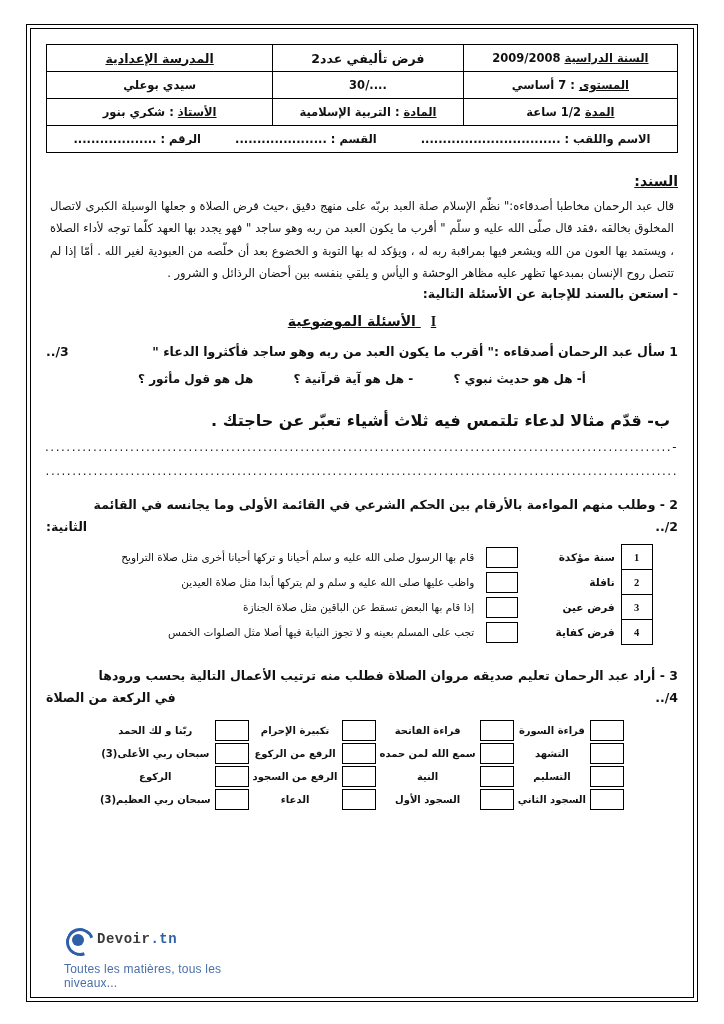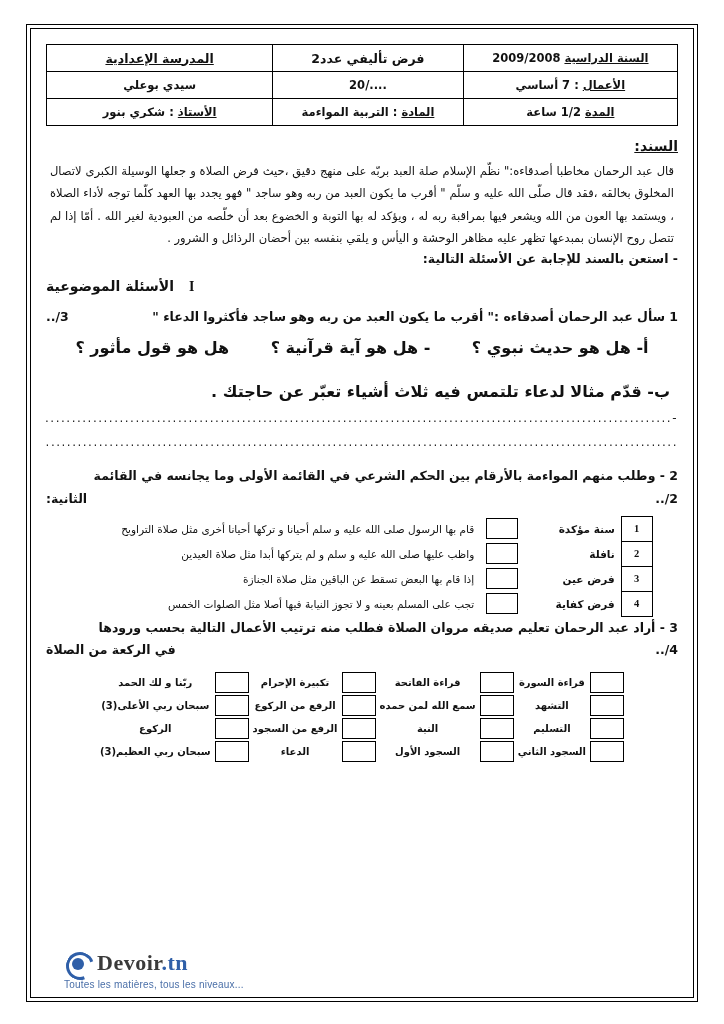--- a/index.html
+++ b/index.html
@@ -55,21 +55,21 @@
   .row-name td{
     text-align:right;
     font-weight:normal;
     font-size:11.5px;
     padding:4px 8px;
     height:18px;
   }
   .dots{letter-spacing:1px;}
   
   .sanad-title{
-    margin-top:12px;
+    margin-top:20px;
     font-size:14px;
     font-weight:bold;
     text-decoration:underline;
     text-align:right;
   }
   .sanad-body{
     margin-top:6px;
     font-size:11.5px;
     line-height:1.95;
     text-align:justify;
@@ -78,38 +78,39 @@
   .instr{
     margin-top:1px;
     font-size:12.5px;
     font-weight:bold;
     text-align:right;
   }
   .sec-title{
     margin-top:12px;
     font-size:14px;
     font-weight:bold;
-    text-align:left;
+    text-align:center;
+    text-decoration:underline;
   }
   .sec-title .numeral{
     font-family:"Liberation Serif","DejaVu Serif",serif;
     font-weight:bold;
     margin-left:10px;
   }
   .q-line{
     margin-top:12px;
     font-size:12.5px;
     font-weight:bold;
     text-align:right;
     line-height:1.6;
   }
   .q-marks{float:left;font-weight:bold;font-size:12.5px;}
   .sub-line{
     margin-top:8px;
-    font-size:16px;
+    font-size:12px;
     font-weight:bold;
     text-align:center;
     line-height:1.6;
   }
   .sub-line span{display:inline-block;margin:0 18px;}
   .prompt-b{
     margin-top:22px;
     font-size:16px;
     font-weight:bold;
     text-align:right;
@@ -171,20 +172,21 @@
     width:30px;height:19px;
     border:1px solid #000;
     margin:0 auto;
   }
   td.stmt{
     text-align:right;
     padding-right:10px;
   }
   
   .q3{
+    margin-top:20px;
     font-size:12.5px;
     font-weight:bold;
     text-align:right;
     line-height:1.7;
   }
   .q3-second{
     margin-top:4px;
     font-size:12.5px;
     font-weight:bold;
     display:flex;
@@ -239,33 +241,33 @@
     border-radius:50%;
     transform:rotate(25deg);
   }
   .logo-swirl .c2{
     position:absolute;left:8px;top:10px;
     width:12px;height:12px;
     background:#2f5fa8;
     border-radius:50%;
   }
   .logo-text{
-    font-family:Liberation Serif, serif;
-    font-size:22px;
+    font-family:Liberation Mono, monospace;
+    font-size:14px;
     font-weight:bold;
     color:#3a3a3a;
     letter-spacing:0.5px;
     text-align:right;
   }
   .logo-text .tn{color:#2f5fa8;}
   .logo-sub{
     font-family:"Liberation Sans",sans-serif;
-    font-size:10px;
+    font-size:12px;
     color:#4a6fa8;
-    margin-top:1px;
+    margin-top:8px;
     letter-spacing:0.2px;
   }
 </style>
 </head>
 <body>
 
 <div class="page">
   <div class="frame-outer"></div>
   <div class="frame-inner"></div>
 
@@ -280,45 +282,52 @@
         </td>
         <td class="mid-col noborder-bottom">
           <span class="hdr-big">فرض تأليفي  عدد2</span>
         </td>
         <td class="right-col noborder-bottom">
           <span class="hdr-big hdr-u">المدرسة الإعدادية</span>
         </td>
       </tr>
       <tr>
         <td class="left-col">
-          <span class="hdr-u">الأعمال</span>
+          <span class="hdr-u">المستوى</span>
           <span>: </span>
           <span>7 أساسي</span>
         </td>
         <td class="mid-col noborder-bottom">
-          <span>..../20</span>
+          <span>..../30</span>
         </td>
         <td class="right-col noborder-bottom">
           <span>سيدي بوعلي</span>
         </td>
       </tr>
       <tr>
         <td class="left-col">
           <span class="hdr-u">المدة</span>
           <span>1/2 ساعة</span>
         </td>
         <td class="mid-col">
           <span class="hdr-u">المادة</span>
           <span>: </span>
-          <span>التربية المواءمة</span>
+          <span>التربية الإسلامية</span>
         </td>
         <td class="right-col">
           <span class="hdr-u">الأستاذ</span>
           <span>: </span>
           <span>شكري بنور</span>
+        </td>
+      </tr>
+      <tr class="row-name">
+        <td colspan="3">
+          <span class="dots">الاسم واللقب : ................................</span>
+          <span class="dots" style="margin-right:40px">القسم : .....................</span>
+          <span class="dots" style="margin-right:30px">الرقم : ...................</span>
         </td>
       </tr>
     </tbody>
       </table>
 
     <div class="sanad-title">السند:</div>
     <div class="sanad-body">قال عبد الرحمان مخاطبا أصدقاءه:" نظّم الإسلام صلة العبد بربّه على منهج دقيق ،حيث فرض الصلاة و جعلها الوسيلة الكبرى لاتصال المخلوق بخالقه ،فقد قال صلّى الله عليه و سلّم " أقرب ما يكون العبد من ربه وهو ساجد " فهو يجدد بها العهد كلّما توجه لأداء الصلاة ، ويستمد بها العون من الله ويشعر فيها بمراقبة ربه له ، ويؤكد له بها التوبة و الخضوع بعد أن خلّصه من العبودية لغير الله . أمّا إذا لم تتصل روح الإنسان بمبدعها تظهر عليه مظاهر الوحشة و اليأس و يلقي بنفسه بين أحضان الرذائل و الشرور .</div>
     <div class="instr">- استعن بالسند للإجابة عن الأسئلة التالية:</div>
 
     <div class="sec-title">

